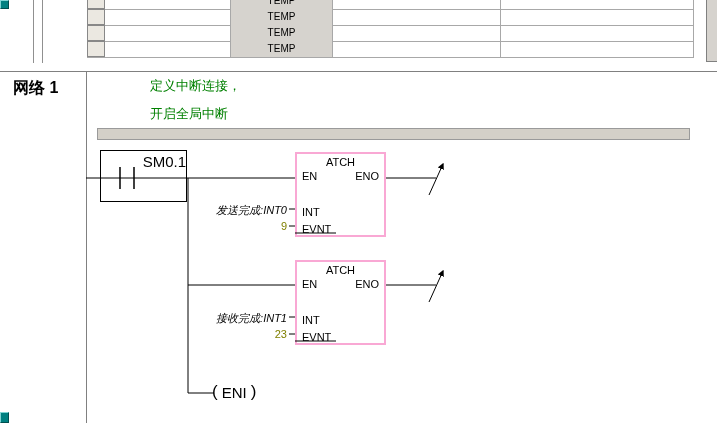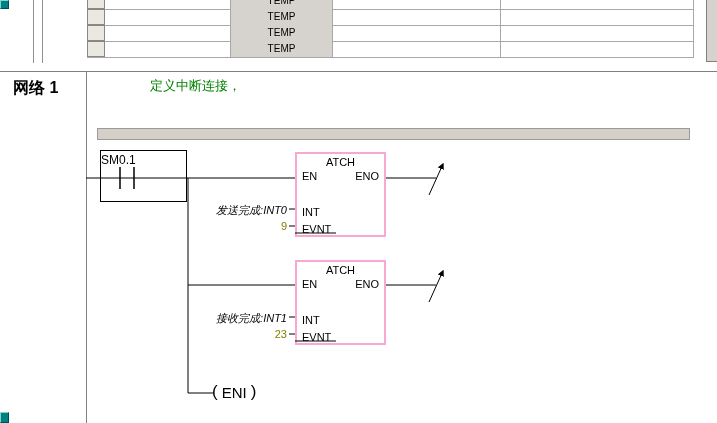--- a/index.html
+++ b/index.html
@@ -25,21 +25,21 @@
   .pane-divider{position:absolute;left:0;top:71px;width:717px;height:1px;background:#808080;}
   .left-rail{position:absolute;left:86px;top:72px;width:1px;height:351px;background:#808080;}
 
   
   .net-label{position:absolute;left:13px;top:78px;font-size:16px;font-weight:bold;color:#000;white-space:nowrap;}
   .net-comment{position:absolute;left:150px;font-size:13px;color:#008000;white-space:nowrap;}
   .net-bar{position:absolute;left:97px;top:128px;width:593px;height:12px;background:#d4d0c8;border:1px solid #9a9a9a;box-sizing:border-box;}
 
   
   .contact-box{position:absolute;left:100px;top:150px;width:87px;height:52px;border:1px solid #000;box-sizing:border-box;background:transparent;}
-  .contact-box .operand{position:absolute;left:0;right:0;top:2px;text-align:left;font-size:12px;}
+  .contact-box .operand{position:absolute;left:0;right:0;top:2px;text-align:right;font-size:15px;}
   .atch-box{position:absolute;left:295px;width:91px;height:85px;border:2px solid #f9a8d4;box-sizing:border-box;background:#fff;}
   .atch-box .bname{position:absolute;left:0;right:0;top:2px;text-align:center;}
   .atch-box .en{position:absolute;left:5px;top:16px;}
   .atch-box .eno{position:absolute;right:5px;top:16px;}
   .atch-box .int{position:absolute;left:5px;top:52px;}
   .atch-box .evnt{position:absolute;left:5px;top:69px;}
   .op-label{position:absolute;width:89px;text-align:right;white-space:nowrap;font-size:11px;font-style:italic;}
   .op-const{position:absolute;width:29px;text-align:right;white-space:nowrap;font-size:11px;color:#808000;}
   .coil{position:absolute;left:212px;top:381px;width:52px;height:22px;display:flex;align-items:center;}
   .coil .paren{font-size:17px;line-height:22px;}
@@ -81,20 +81,21 @@
   </div>
 
   <div class="vscroll"></div>
   <div class="pane-divider"></div>
 
   <div class="left-rail"></div>
   <div class="teal-handle abs" style="left:0;top:412px;width:9px;height:11px;"></div>
 
   <div class="net-label">网络 1</div>
   <div class="net-comment" style="top:77px;">定义中断连接，</div>
+  <div class="net-comment" style="top:105px;">开启全局中断</div>
   <div class="net-bar"></div>
 
   <div class="contact-box">
     <div class="operand">SM0.1</div>
   </div>
 
   <div class="atch-box" style="top:152px;">
     <div class="bname">ATCH</div>
     <div class="en">EN</div>
     <div class="eno">ENO</div>

